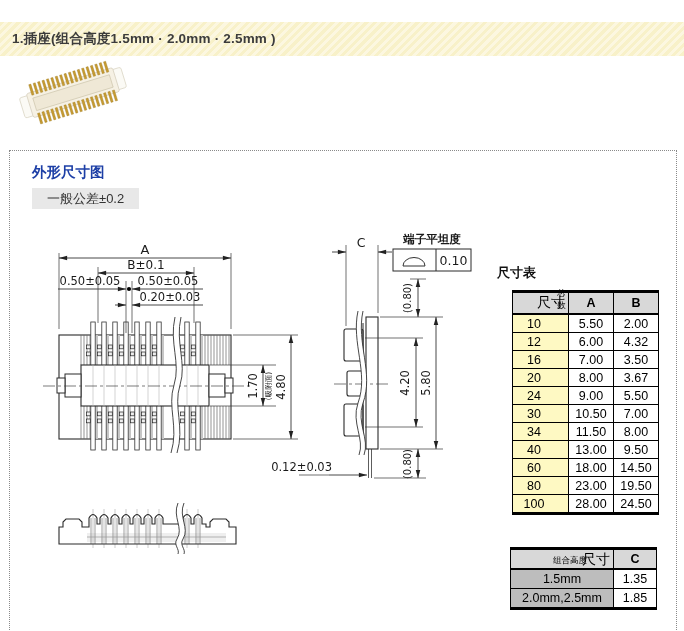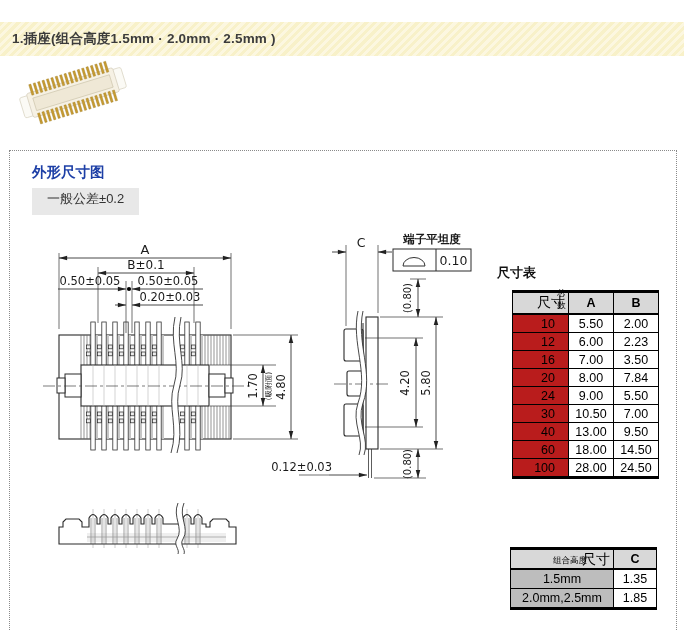--- a/index.html
+++ b/index.html
@@ -19,41 +19,41 @@
   .product-photo{position:absolute;left:8px;top:52px;}
   .panel{
     position:absolute;left:9px;top:150px;width:666px;height:560px;
     border:1px dotted #8a8a8a;background:#fff;
   }
   .panel-title{
     position:absolute;left:22px;top:12px;
     font-size:14.5px;font-weight:bold;color:#1d3fa6;text-align:right;
   }
   .chip{
-    position:absolute;left:22px;top:37px;height:27px;line-height:21px;
+    position:absolute;left:22px;top:37px;height:21px;line-height:21px;
     background:#e8e8e8;color:#333;font-size:13px;padding:0 15px;
   }
   .drawing{position:absolute;left:19px;top:80px;}
   svg text{font-family:"DejaVu Sans",sans-serif;fill:#1a1a1a;stroke:none;}
   .size-title{position:absolute;left:487px;top:113px;font-size:13px;font-weight:600;color:#111;}
   table.dim-table{
     position:absolute;border-collapse:collapse;table-layout:fixed;
     border-top:3px solid #000;border-bottom:3px solid #000;
     font-family:"Liberation Sans",sans-serif;
   }
   table.dim-table th,table.dim-table td{
     border:1px solid #000;font-size:12.5px;color:#000;
     text-align:center;padding:0;
   }
   table.dim-table thead th{background:#d8d8d8;font-weight:600;border-bottom:2px solid #000;}
   .size-table{left:502px;top:139px;}
   .size-table th.diag{width:55px;height:20px;}
   .size-table th.colA,.size-table th.colB{width:44px;}
   .size-table td{height:17px;}
-  .size-table td.lbl{background:#b91c1c;text-align:right;padding-right:13px;margin-left:44px;}
+  .size-table td.lbl{background:#fef9c3;padding-right:13px;margin-left:44px;}
   .height-table{left:500px;top:396px;}
   .height-table th.diag{width:102px;height:18px;}
   .height-table th.colC{width:42px;}
   .height-table td{height:18px;}
   .height-table td.lbl{background:#bdbdbd;margin-top:21px;}
   th.diag{
     position:relative;
     background-image:linear-gradient(to bottom right,transparent 49.2%,#111 49.2%,#111 50.9%,transparent 50.9%);
   }
   th.diag .t{position:absolute;top:1px;right:3px;font-size:14px;font-weight:normal;}
@@ -337,51 +337,61 @@
     </thead>
     <tbody id="size-rows">
         <tr>
           <td class="lbl">10</td>
           <td>5.50</td>
           <td>2.00</td>
         </tr>
         <tr>
           <td class="lbl">12</td>
           <td>6.00</td>
-          <td>2.23</td>
+          <td>4.32</td>
         </tr>
         <tr>
           <td class="lbl">16</td>
           <td>7.00</td>
           <td>3.50</td>
         </tr>
         <tr>
           <td class="lbl">20</td>
           <td>8.00</td>
-          <td>7.84</td>
+          <td>3.67</td>
         </tr>
         <tr>
           <td class="lbl">24</td>
           <td>9.00</td>
           <td>5.50</td>
         </tr>
         <tr>
           <td class="lbl">30</td>
           <td>10.50</td>
           <td>7.00</td>
         </tr>
         <tr>
+          <td class="lbl">34</td>
+          <td>11.50</td>
+          <td>8.00</td>
+        </tr>
+        <tr>
           <td class="lbl">40</td>
           <td>13.00</td>
           <td>9.50</td>
         </tr>
         <tr>
           <td class="lbl">60</td>
           <td>18.00</td>
           <td>14.50</td>
+        </tr>
+        <tr>
+          <td class="lbl">80</td>
+          <td>23.00</td>
+          <td>19.50</td>
         </tr>
         <tr>
           <td class="lbl">100</td>
           <td>28.00</td>
           <td>24.50</td>
         </tr>
       </tbody>
   </table>
 
   <table class="dim-table height-table">

